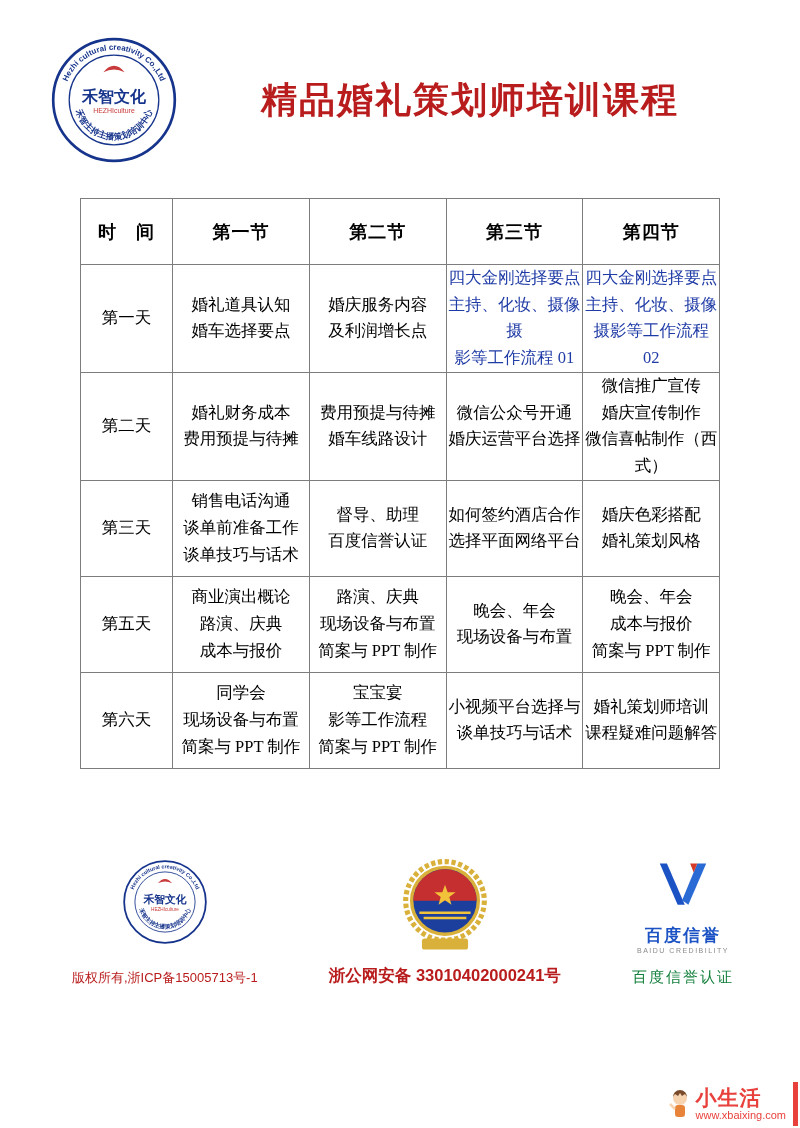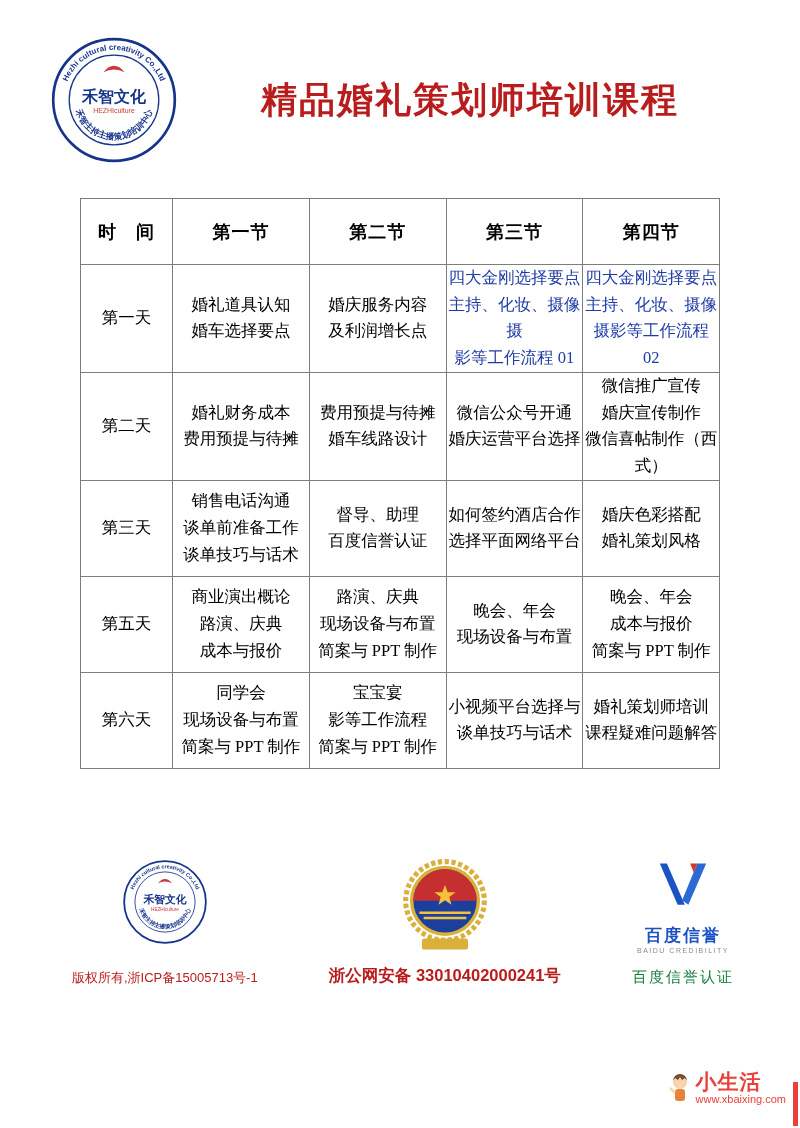--- a/index.html
+++ b/index.html
@@ -47,21 +47,21 @@
   .copyright-text { margin-top:24px; font-family:"Liberation Sans", sans-serif; font-size:13px; color:#b91c1c; }
   .badge-svg { width:94px; height:102px; }
   .police-text { margin-top:8px; font-family:"Liberation Sans", sans-serif; font-weight:bold; font-size:16.5px; color:#b91c1c; }
   .baidu-svg { width:58px; height:50px; }
   .baidu-name { margin-top:14px; font-family:"Liberation Sans", sans-serif; font-weight:bold; font-size:17px; color:#1b52c4; letter-spacing:2px; }
   .baidu-sub { font-family:"Liberation Sans", sans-serif; font-size:7px; color:#8a8a8a; letter-spacing:1.5px; }
   .baidu-cert { margin-top:14px; font-family:"Liberation Sans", sans-serif; font-size:15px; color:#15803d; letter-spacing:2px; }
 
   
   .watermark {
-    position:absolute; right:14px; bottom:20px;
+    position:absolute; right:14px; bottom:4px;
     display:flex; align-items:flex-start; gap:4px;
   }
   .wm-kid { width:24px; height:36px; margin-top:2px; }
   .wm-text { display:flex; flex-direction:column; line-height:1.1; }
   .wm-name { font-family:"Liberation Sans", sans-serif; font-weight:bold; font-size:21px; color:#e8413c; letter-spacing:1px; }
   .wm-url  { font-family:Liberation Sans, sans-serif; font-size:11px; color:#e8413c; text-decoration:none; }
   .red-bar { position:absolute; right:2px; bottom:2px; width:5px; height:44px; background:#e8413c; }
 
   svg text { font-family:"Liberation Sans", sans-serif; }
 </style>

